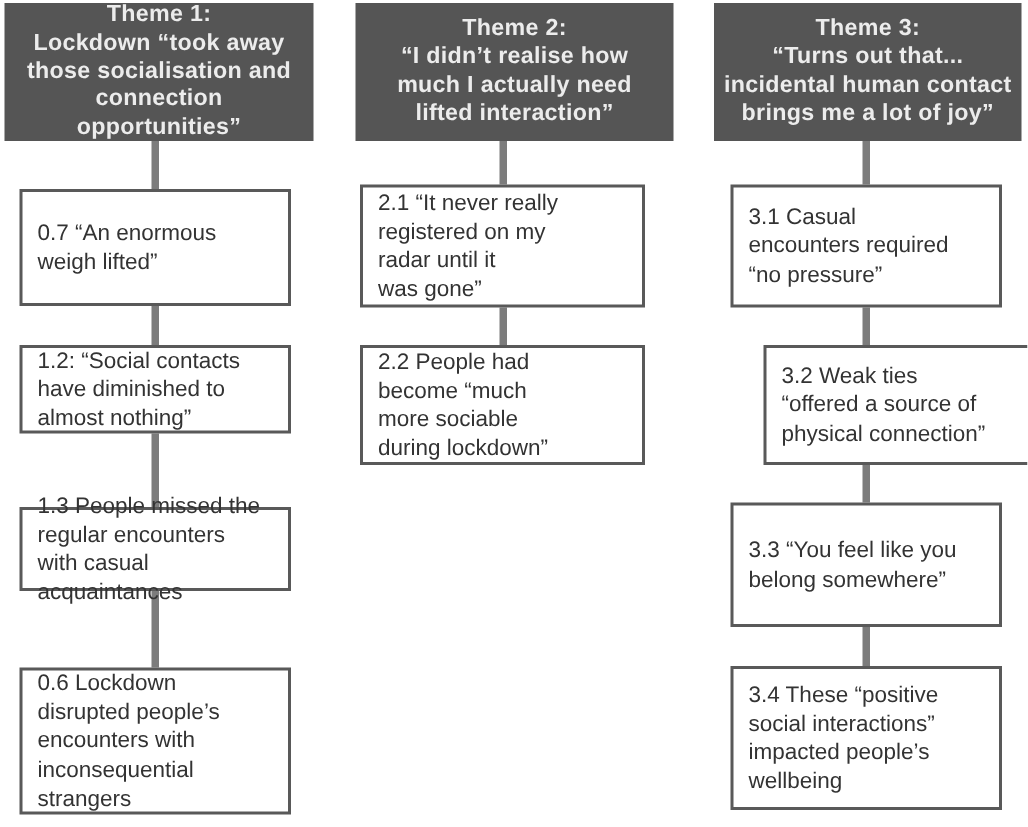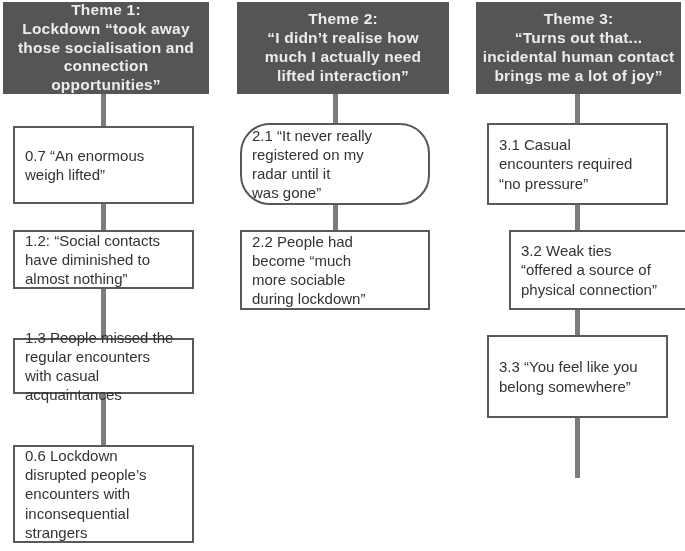--- a/index.html
+++ b/index.html
@@ -83,35 +83,39 @@
   <div class="sub-box" style="left:13px; top:445px; width:181px; height:98px;">0.6 Lockdown
 disrupted people’s
 encounters with
 inconsequential
 strangers</div>
 
   <div class="theme-header" style="left:237px; top:2px; width:212px; height:92px;">Theme 2:
 “I didn’t realise how
 much I actually need
 lifted interaction”</div>
-  <div class="sub-box" style="left:240px; top:123px; width:190px; height:82px;border-radius:30px;">2.1 “It never really
+  <div class="sub-box" style="left:240px; top:123px; width:190px; height:82px;">2.1 “It never really
 registered on my
 radar until it
 was gone”</div>
   <div class="sub-box" style="left:240px; top:230px; width:190px; height:80px;">2.2 People had
 become “much
 more sociable
 during lockdown”</div>
 
   <div class="theme-header" style="left:476px; top:2px; width:205px; height:92px;">Theme 3:
 “Turns out that...
 incidental human contact
 brings me a lot of joy”</div>
   <div class="sub-box" style="left:487px; top:123px; width:181px; height:82px;">3.1 Casual
 encounters required
 “no pressure”</div>
   <div class="sub-box" style="left:487px; top:230px; width:181px; height:80px;margin-left:22px;">3.2 Weak ties
 “offered a source of
 physical connection”</div>
   <div class="sub-box" style="left:487px; top:335px; width:181px; height:83px;">3.3 “You feel like you
 belong somewhere”</div>
+  <div class="sub-box" style="left:487px; top:444px; width:181px; height:96px;">3.4 These “positive
+social interactions”
+impacted people’s
+wellbeing</div>
 
 </div>
 
 </body></html>

